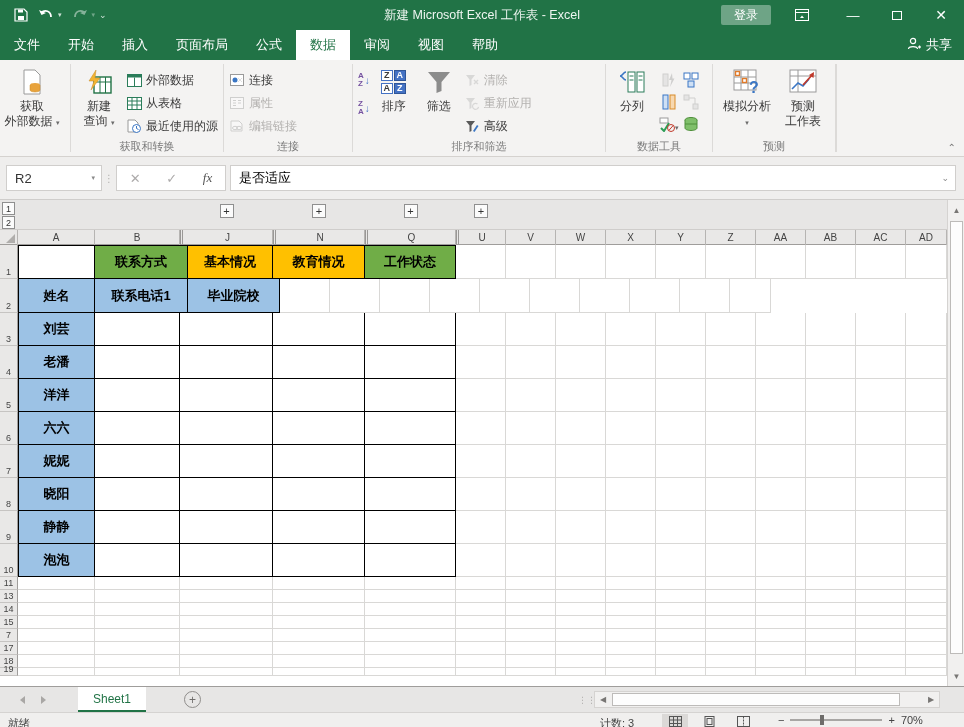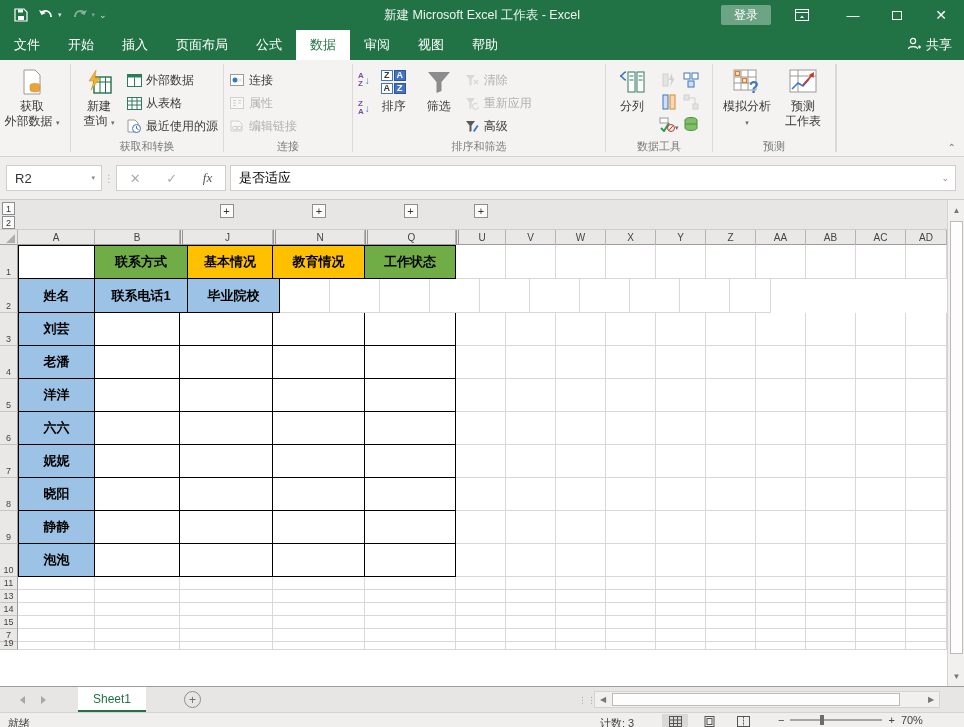--- a/index.html
+++ b/index.html
@@ -807,20 +807,56 @@
           <div class="gcell" style="width: 50px;"></div>
           <div class="gcell" style="width: 50px;"></div>
           <div class="gcell" style="width: 50px;"></div>
           <div class="gcell" style="width: 50px;"></div>
           <div class="gcell" style="width: 50px;"></div>
           <div class="gcell" style="width: 50px;"></div>
           <div class="gcell" style="width: 50px;"></div>
           <div class="gcell" style="width: 50px;"></div>
           <div class="gcell" style="width: 41px;"></div>
         </div>
+        <div class="grow" style="height: 13px;">
+          <div class="rownum">17</div>
+          <div class="gcell" style="width: 77px;"></div>
+          <div class="gcell" style="width: 85px;"></div>
+          <div class="gcell" style="width: 93px;"></div>
+          <div class="gcell" style="width: 92px;"></div>
+          <div class="gcell" style="width: 91px;"></div>
+          <div class="gcell" style="width: 50px;"></div>
+          <div class="gcell" style="width: 50px;"></div>
+          <div class="gcell" style="width: 50px;"></div>
+          <div class="gcell" style="width: 50px;"></div>
+          <div class="gcell" style="width: 50px;"></div>
+          <div class="gcell" style="width: 50px;"></div>
+          <div class="gcell" style="width: 50px;"></div>
+          <div class="gcell" style="width: 50px;"></div>
+          <div class="gcell" style="width: 50px;"></div>
+          <div class="gcell" style="width: 41px;"></div>
+        </div>
+        <div class="grow" style="height: 13px;">
+          <div class="rownum">18</div>
+          <div class="gcell" style="width: 77px;"></div>
+          <div class="gcell" style="width: 85px;"></div>
+          <div class="gcell" style="width: 93px;"></div>
+          <div class="gcell" style="width: 92px;"></div>
+          <div class="gcell" style="width: 91px;"></div>
+          <div class="gcell" style="width: 50px;"></div>
+          <div class="gcell" style="width: 50px;"></div>
+          <div class="gcell" style="width: 50px;"></div>
+          <div class="gcell" style="width: 50px;"></div>
+          <div class="gcell" style="width: 50px;"></div>
+          <div class="gcell" style="width: 50px;"></div>
+          <div class="gcell" style="width: 50px;"></div>
+          <div class="gcell" style="width: 50px;"></div>
+          <div class="gcell" style="width: 50px;"></div>
+          <div class="gcell" style="width: 41px;"></div>
+        </div>
         <div class="grow" style="height: 8px;">
           <div class="rownum">19</div>
           <div class="gcell" style="width: 77px;"></div>
           <div class="gcell" style="width: 85px;"></div>
           <div class="gcell" style="width: 93px;"></div>
           <div class="gcell" style="width: 92px;"></div>
           <div class="gcell" style="width: 91px;"></div>
           <div class="gcell" style="width: 50px;"></div>
           <div class="gcell" style="width: 50px;"></div>
           <div class="gcell" style="width: 50px;"></div>

